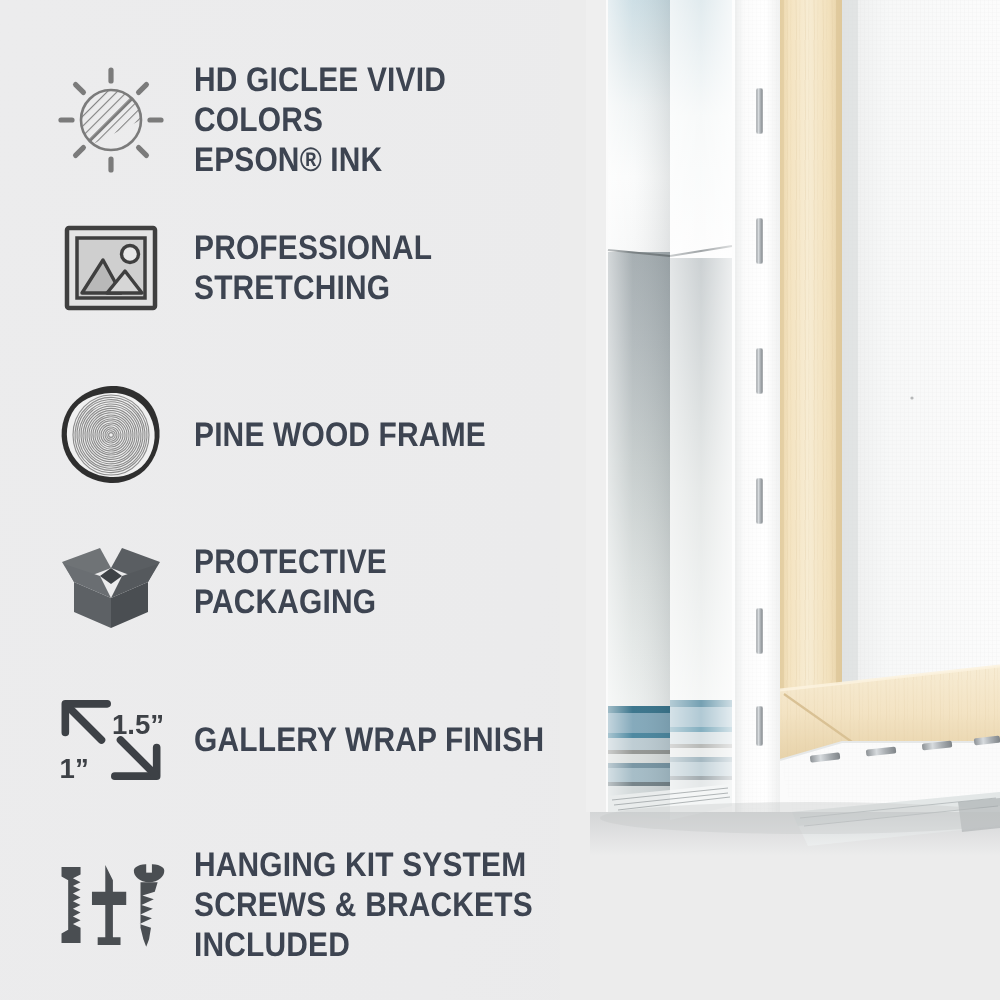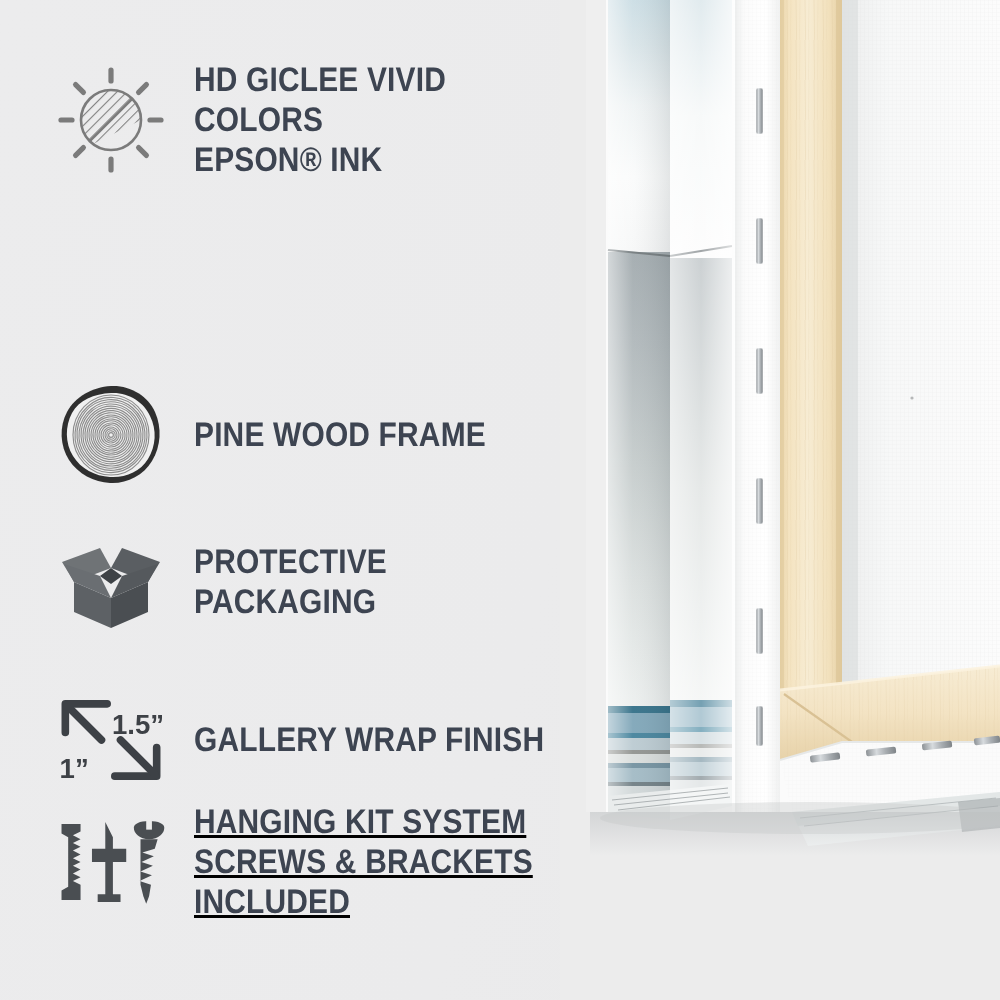--- a/index.html
+++ b/index.html
@@ -60,21 +60,21 @@
     white-space: pre-line;
     text-rendering: geometricPrecision;
   }
 
   
   .row-giclee     { top: 60px;  }
   .row-stretching { top: 222px; }
   .row-pine       { top: 382px; }
   .row-packaging  { top: 532px; }
   .row-wrap       { top: 688px; }
-  .row-hanging    { top: 802px; text-decoration: underline; }
+  .row-hanging    { top: 845px; }
 
   
   #product-photo {
     position: absolute;
     left: 560px;
     top: 0;
     width: 440px;
     height: 1000px;
     overflow: hidden;
   }
@@ -119,20 +119,38 @@
             <line x1="83.6" y1="83.6" x2="91.4" y2="91.4"></line>
             <line x1="20.6" y1="91.4" x2="28.4" y2="83.6"></line>
             <line x1="83.6" y1="28.4" x2="91.4" y2="20.6"></line>
           </g>
         </svg>
       </div>
       <div class="feature-text">HD GICLEE VIVID COLORS
 EPSON® INK</div>
     </div>
 
+    <div class="feature-row row-stretching">
+      <div class="feature-icon">
+        <svg width="112" height="92" viewBox="0 0 112 92" aria-hidden="true">
+
+          <rect x="12" y="6" width="88" height="80" rx="2" fill="#e4e4e4" stroke="#3f3f3f" stroke-width="4.5"></rect>
+
+          <rect x="22" y="16" width="68" height="60" fill="#cfcfcf" stroke="#3f3f3f" stroke-width="3.5"></rect>
+
+          <g clip-path="none">
+            <polygon points="27,71 48,38 66,71" fill="#b9b9b9" stroke="#3f3f3f" stroke-width="3.4" stroke-linejoin="round"></polygon>
+            <polygon points="52,71 70,49 87,71" fill="#d6d6d6" stroke="#3f3f3f" stroke-width="3.4" stroke-linejoin="round"></polygon>
+          </g>
+
+          <circle cx="75" cy="32" r="8.5" fill="#e8e8e8" stroke="#3f3f3f" stroke-width="3.4"></circle>
+        </svg>
+      </div>
+      <div class="feature-text">PROFESSIONAL STRETCHING</div>
+    </div>
 
     <div class="feature-row row-packaging">
       <div class="feature-icon">
         <svg width="118" height="100" viewBox="0 0 118 100" aria-hidden="true">
 
           <polygon points="22,50 59,66 59,96 22,80" fill="#5d6165"></polygon>
 
           <polygon points="59,66 96,50 96,80 59,96" fill="#4a4e52"></polygon>
 
           <polygon points="22,50 10,30 48,16 59,36" fill="#6f7376"></polygon>

